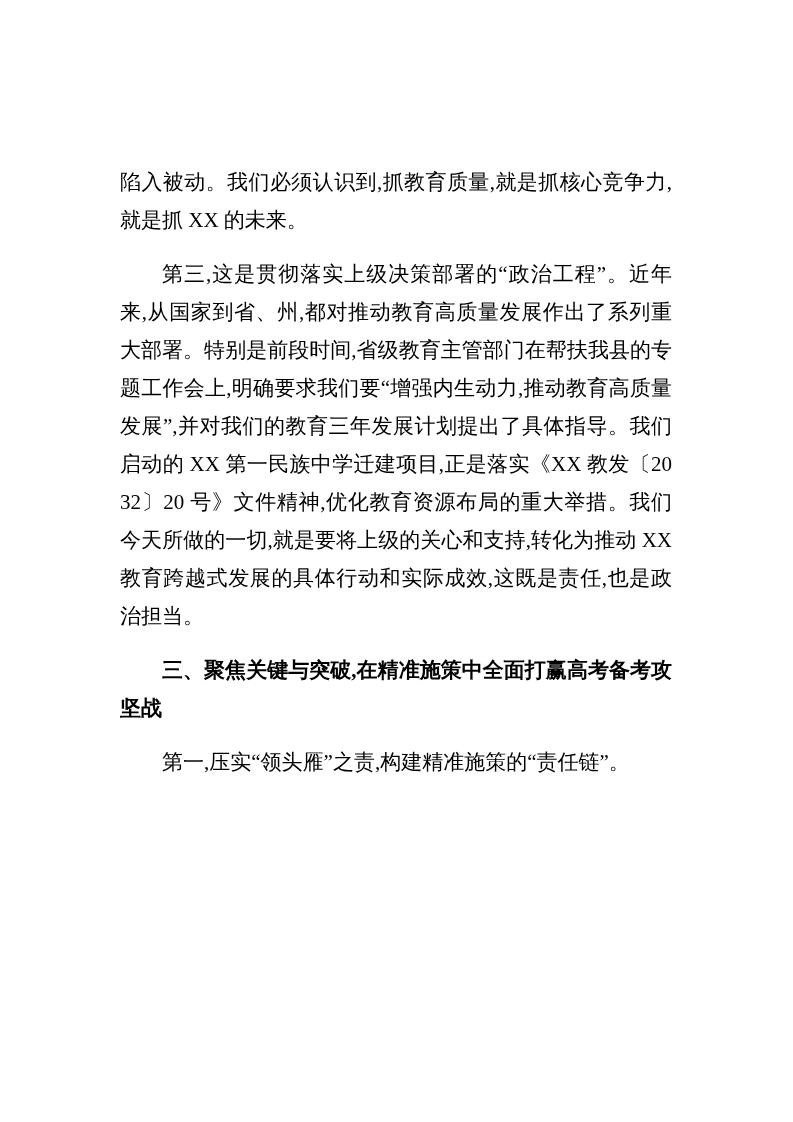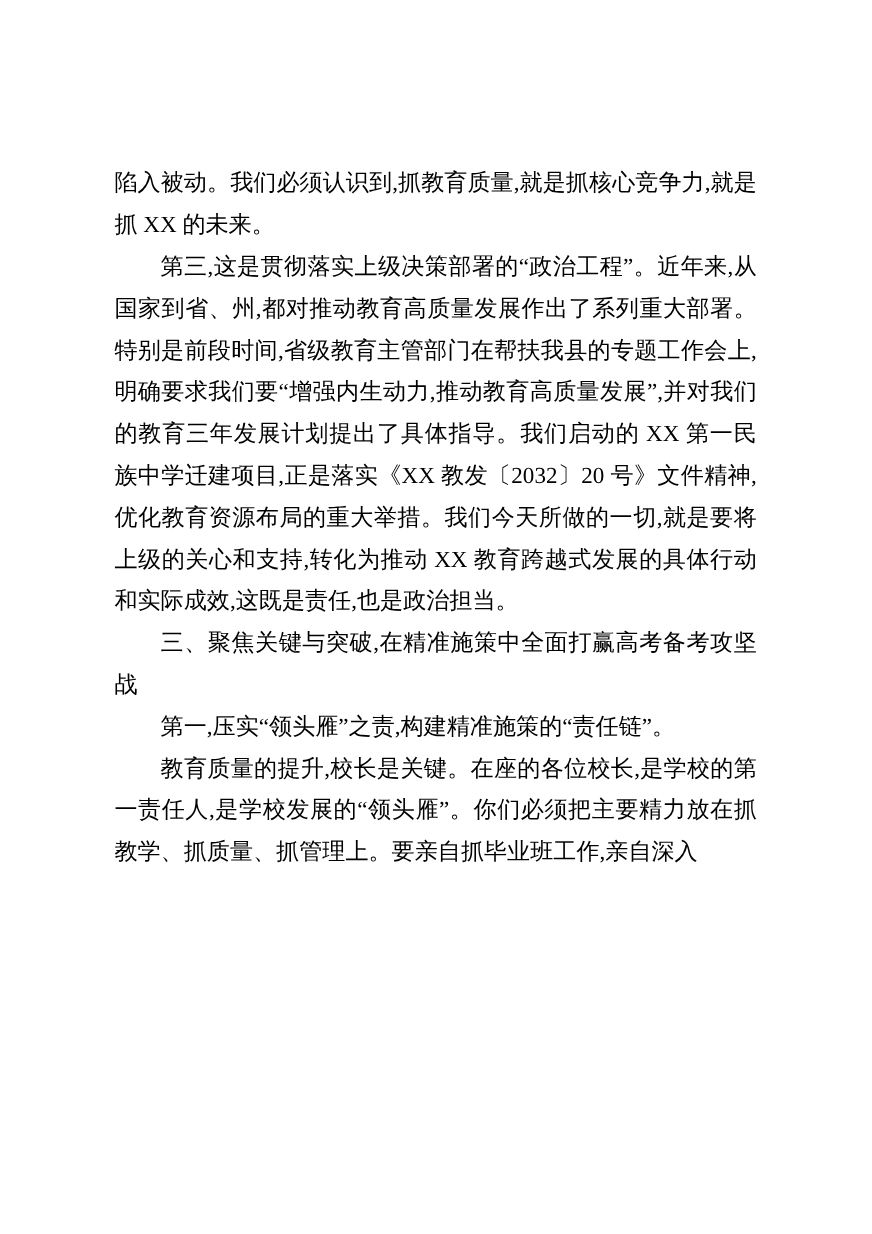--- a/index.html
+++ b/index.html
@@ -12,39 +12,38 @@
     width: 793px;
     height: 1122px;
     background: #ffffff;
     box-sizing: border-box;
     padding: 147px 105px 0 104px;
     overflow: hidden;
     font-family: "Liberation Serif", "DejaVu Serif", serif;
     color: #000000;
   }
   .doc-body p {
-    margin: 0;
+    margin: 16px;
     padding: 0;
     font-size: 21px;
     line-height: 38px;
     text-align: justify;
     word-break: break-all;
     color: #000000;
   }
   .doc-body p.indent {
     text-indent: 2em;
   }
   .doc-body p.bold {
-    font-weight: normal;
+    font-weight: bold;
   }
 </style>
 </head>
 <body>
 
 <div class="page">
   <div class="doc-body">
     <p>陷入被动。我们必须认识到,抓教育质量,就是抓核心竞争力,就是抓 XX 的未来。</p>
     <p class="indent">第三,这是贯彻落实上级决策部署的“政治工程”。近年来,从国家到省、州,都对推动教育高质量发展作出了系列重大部署。特别是前段时间,省级教育主管部门在帮扶我县的专题工作会上,明确要求我们要“增强内生动力,推动教育高质量发展”,并对我们的教育三年发展计划提出了具体指导。我们启动的 XX 第一民族中学迁建项目,正是落实《XX 教发〔2032〕20 号》文件精神,优化教育资源布局的重大举措。我们今天所做的一切,就是要将上级的关心和支持,转化为推动 XX 教育跨越式发展的具体行动和实际成效,这既是责任,也是政治担当。</p>
     <p class="indent bold">三、聚焦关键与突破,在精准施策中全面打赢高考备考攻坚战</p>
     <p class="indent">第一,压实“领头雁”之责,构建精准施策的“责任链”。</p>
-    <p class="indent">教育质量的提升,校长是关键。在座的各位校长,是学校的第一责任人,是学校发展的“领头雁”。你们必须把主要精力放在抓教学、抓质量、抓管理上。要亲自抓毕业班工作,亲自深入</p>
   </div>
 </div>
 
 </body></html>

